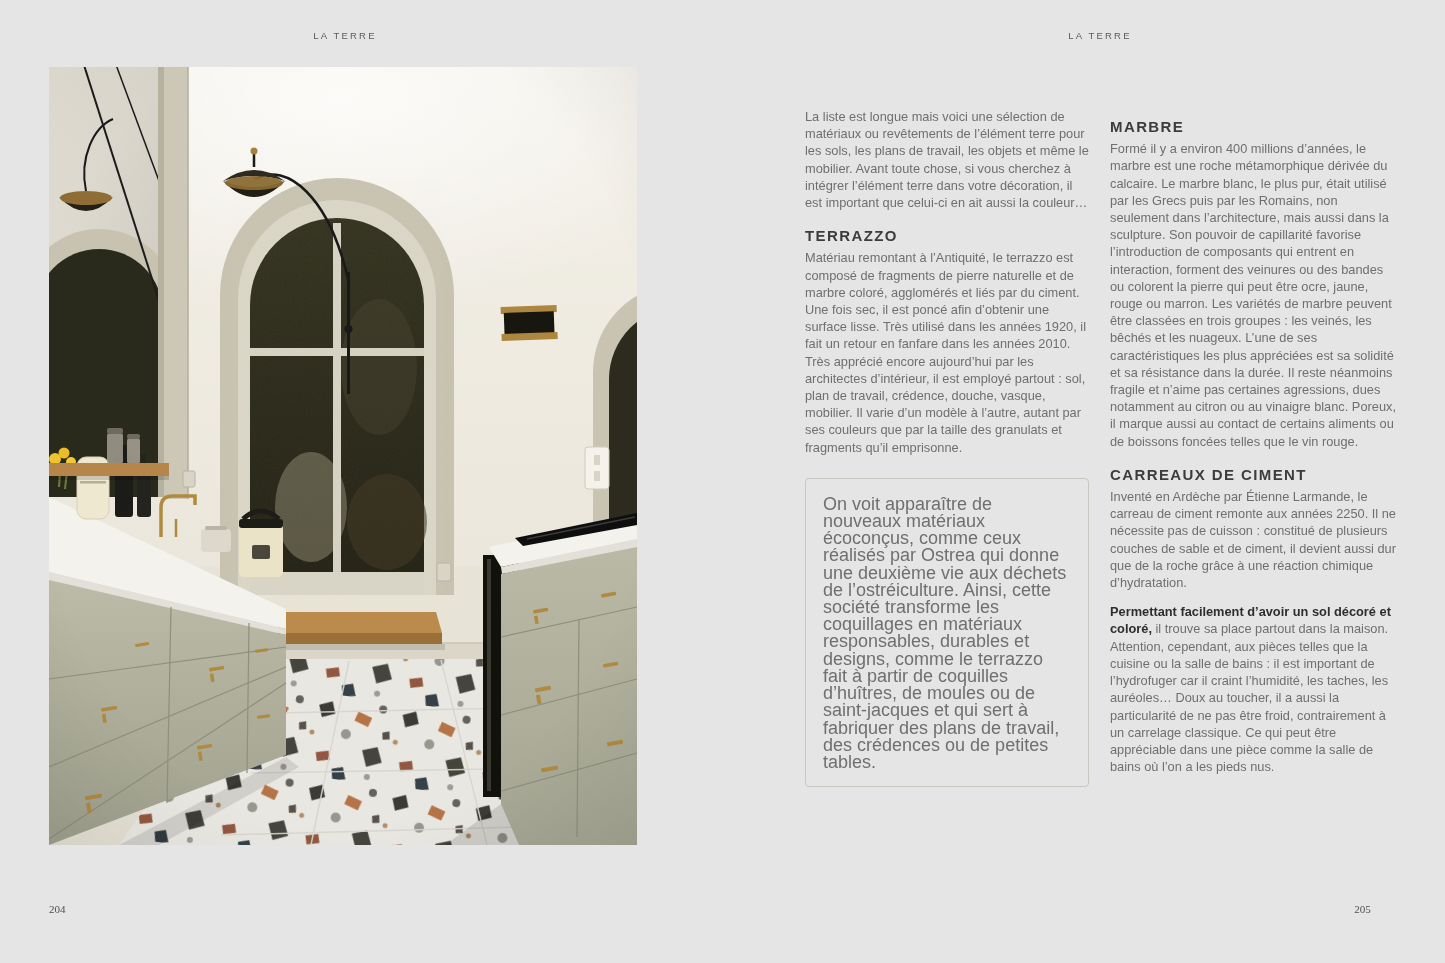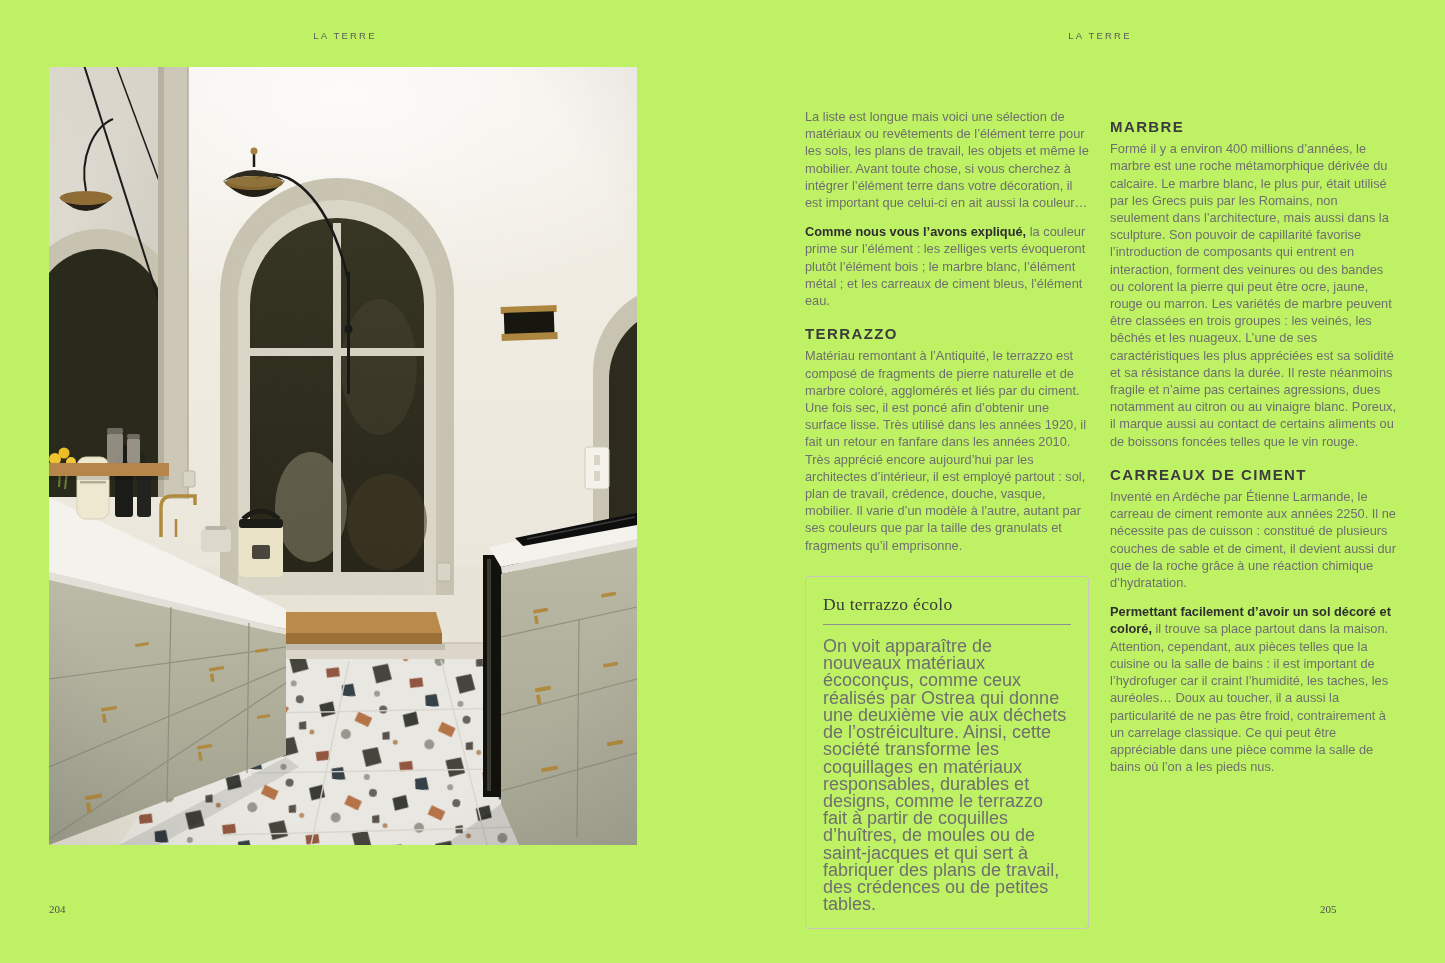--- a/index.html
+++ b/index.html
@@ -1,25 +1,25 @@
 <!DOCTYPE html>
 <html><head>
 <meta charset="utf-8">
 <style>
   html,body{margin:0;padding:0;background:#ffffff;}
-  .spread{position:relative;width:1445px;height:963px;background:#bef264;overflow:hidden;
+  .spread{position:relative;width:1445px;height:963px;background:#e5e5e5;overflow:hidden;
           font-family:"Liberation Sans","DejaVu Sans",sans-serif;}
   .runhead{position:absolute;top:30px;font-size:9.5px;letter-spacing:2.2px;color:#5b5b5b;
            font-weight:500;text-align:center;width:210px;}
   .runhead-left{left:240px;}
   .runhead-right{left:995px;}
   .folio{position:absolute;top:903px;font-family:"Liberation Serif","DejaVu Serif",serif;
          font-size:11px;color:#4f4f4f;}
   .folio-left{left:49px;}
-  .folio-right{left:1320px;width:85px;text-align:left;}
+  .folio-right{left:1320px;width:85px;text-align:center;}
   .photo-wrap{position:absolute;left:49px;top:67px;width:588px;height:778px;overflow:hidden;}
   .photo-wrap svg{display:block;}
   .caption{position:absolute;left:49px;top:855px;width:590px;font-size:10.5px;line-height:14.5px;color:#7a7a7a;}
   .caption b{color:#333333;font-weight:700;}
   .title{position:absolute;left:805px;top:72px;width:600px;font-size:24.5px;font-weight:700;
          color:#171717;letter-spacing:-0.2px;}
   .col{position:absolute;top:108px;font-size:12.8px;line-height:17.2px;color:#6f6f6f;}
   .col-1{left:805px;width:284px;}
   .col-2{left:1110px;width:288px;}
   .col p{margin:0 0 12px 0;}
@@ -274,25 +274,23 @@
       </g>
 
       <rect x="0" y="0" width="588" height="778" fill="url(#vig)"></rect>
     </svg>
   </div>
 
 
 
   <div class="col col-1">
     <p>La liste est longue mais voici une sélection de matériaux ou revêtements de l’élément terre pour les sols, les plans de travail, les objets et même le mobilier. Avant toute chose, si vous cherchez à intégrer l’élément terre dans votre décoration, il est important que celui-ci en ait aussi la couleur…</p>
-    <p><strong>Comme nous vous l’avons expliqué,</strong><span> la couleur prime sur l’élément : les zelliges verts évoqueront plutôt l’élément bois ; le marbre blanc, l’élément métal ; et les carreaux de ciment bleus, l’élément eau.</span></p>
     <div class="sec-head">TERRAZZO</div>
     <p>Matériau remontant à l’Antiquité, le terrazzo est composé de fragments de pierre naturelle et de marbre coloré, agglomérés et liés par du ciment. Une fois sec, il est poncé afin d’obtenir une surface lisse. Très utilisé dans les années 1920, il fait un retour en fanfare dans les années 2010. Très apprécié encore aujourd’hui par les architectes d’intérieur, il est employé partout : sol, plan de travail, crédence, douche, vasque, mobilier. Il varie d’un modèle à l’autre, autant par ses couleurs que par la taille des granulats et fragments qu’il emprisonne.</p>
     <div class="ecobox">
-      <div class="ecobox-title">Du terrazzo écolo</div>
       <div class="ecobox-body">On voit apparaître de nouveaux matériaux écoconçus, comme ceux réalisés par Ostrea qui donne une deuxième vie aux déchets de l’ostréiculture. Ainsi, cette société transforme les coquillages en matériaux responsables, durables et designs, comme le terrazzo fait à partir de coquilles d’huîtres, de moules ou de saint-jacques et qui sert à fabriquer des plans de travail, des crédences ou de petites tables.</div>
     </div>
   </div>
 
   <div class="col col-2">
     <div class="sec-head first">MARBRE</div>
     <p>Formé il y a environ 400 millions d’années, le marbre est une roche métamorphique dérivée du calcaire. Le marbre blanc, le plus pur, était utilisé par les Grecs puis par les Romains, non seulement dans l’architecture, mais aussi dans la sculpture. Son pouvoir de capillarité favorise l’introduction de composants qui entrent en interaction, forment des veinures ou des bandes ou colorent la pierre qui peut être ocre, jaune, rouge ou marron. Les variétés de marbre peuvent être classées en trois groupes : les veinés, les bêchés et les nuageux. L’une de ses caractéristiques les plus appréciées est sa solidité et sa résistance dans la durée. Il reste néanmoins fragile et n’aime pas certaines agressions, dues notamment au citron ou au vinaigre blanc. Poreux, il marque aussi au contact de certains aliments ou de boissons foncées telles que le vin rouge.</p>
     <div class="sec-head">CARREAUX DE CIMENT</div>
     <p>Inventé en Ardèche par Étienne Larmande, le carreau de ciment remonte aux années 2250. Il ne nécessite pas de cuisson : constitué de plusieurs couches de sable et de ciment, il devient aussi dur que de la roche grâce à une réaction chimique d’hydratation.</p>
     <p><strong>Permettant facilement d’avoir un sol décoré et coloré,</strong><span> il trouve sa place partout dans la maison. Attention, cependant, aux pièces telles que la cuisine ou la salle de bains : il est important de l’hydrofuger car il craint l’humidité, les taches, les auréoles… Doux au toucher, il a aussi la particularité de ne pas être froid, contrairement à un carrelage classique. Ce qui peut être appréciable dans une pièce comme la salle de bains où l’on a les pieds nus.</span></p>

